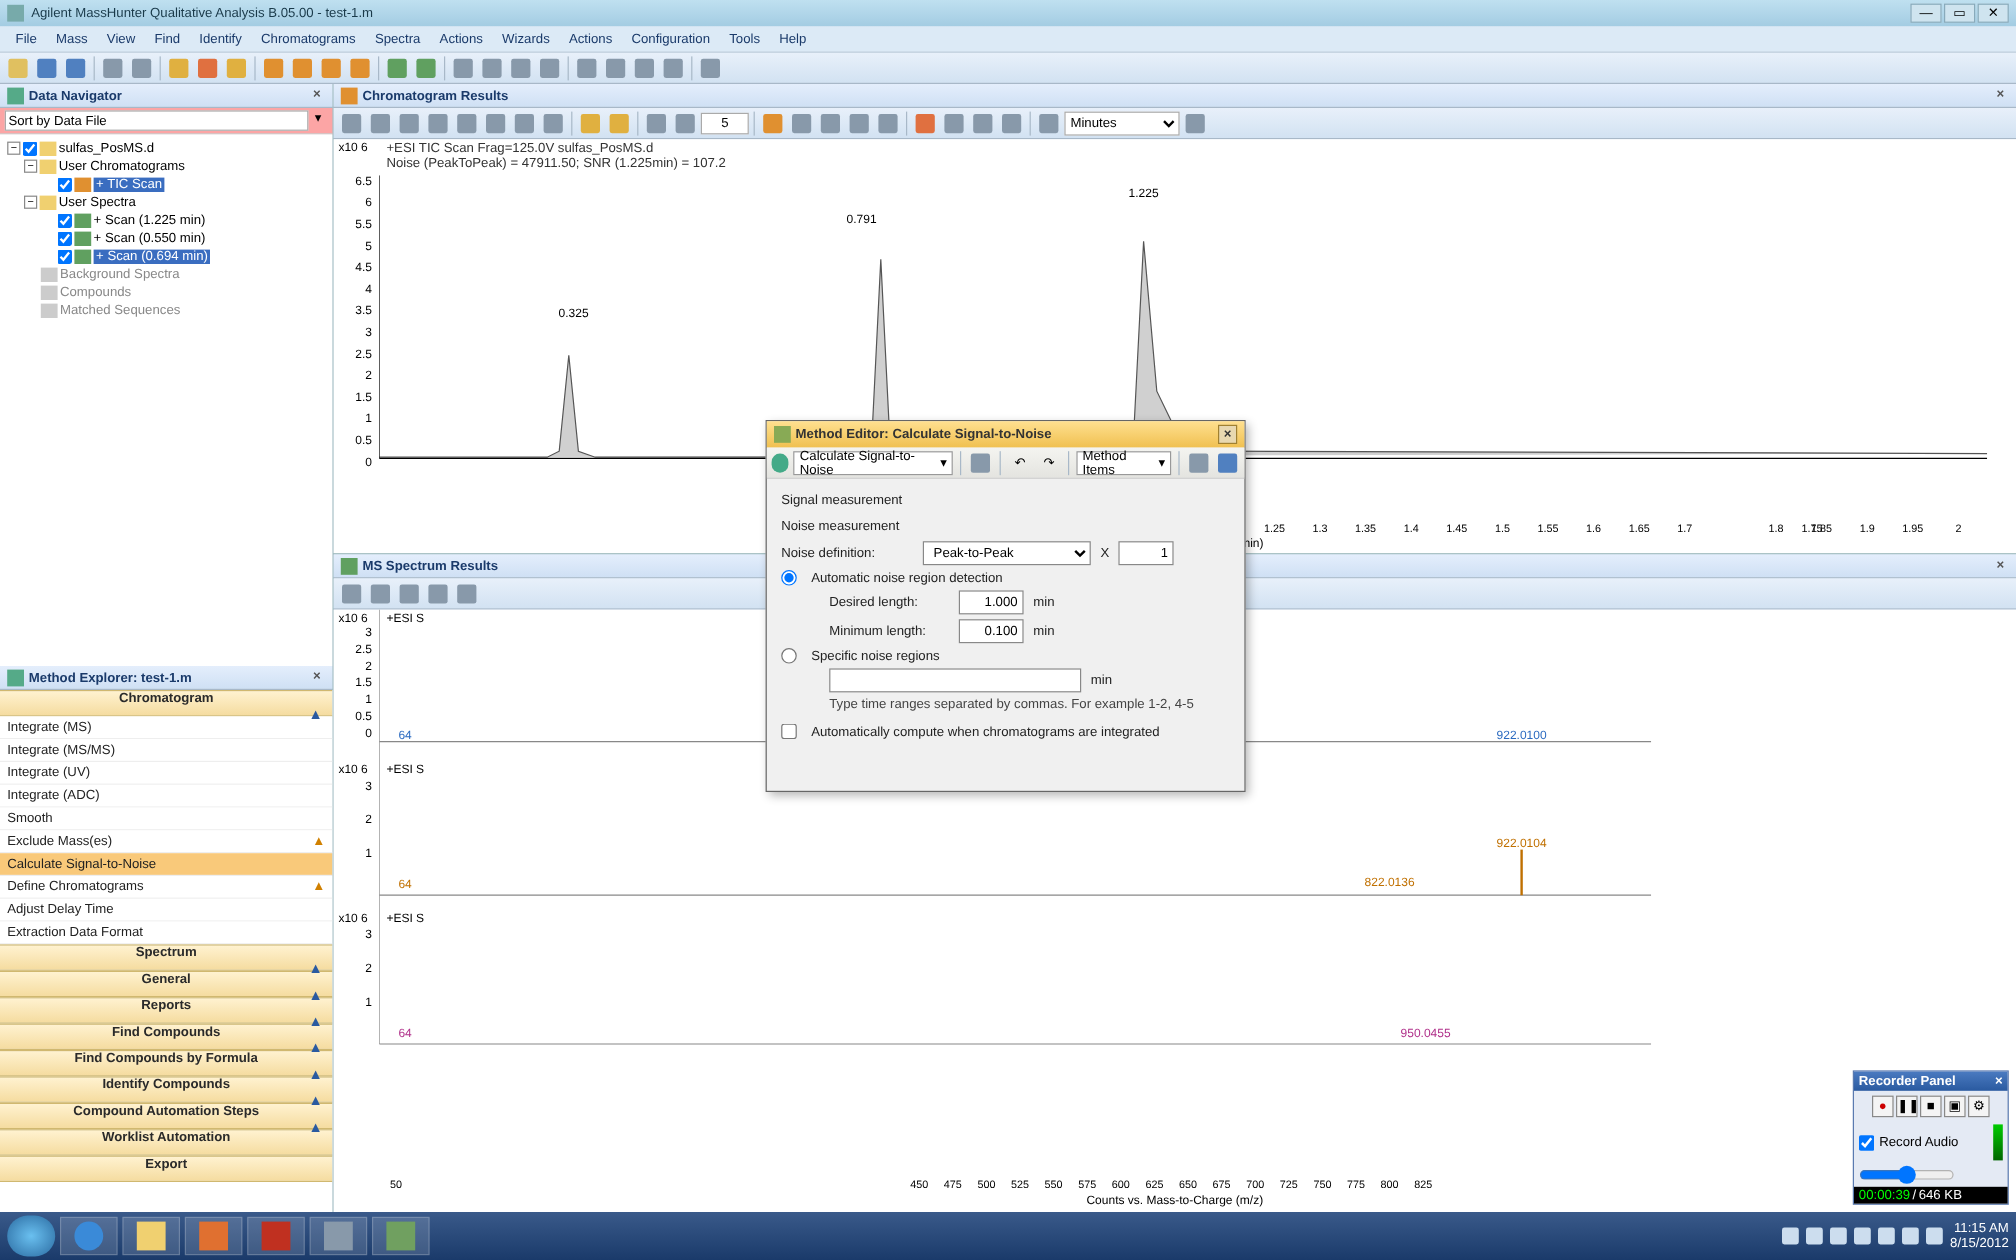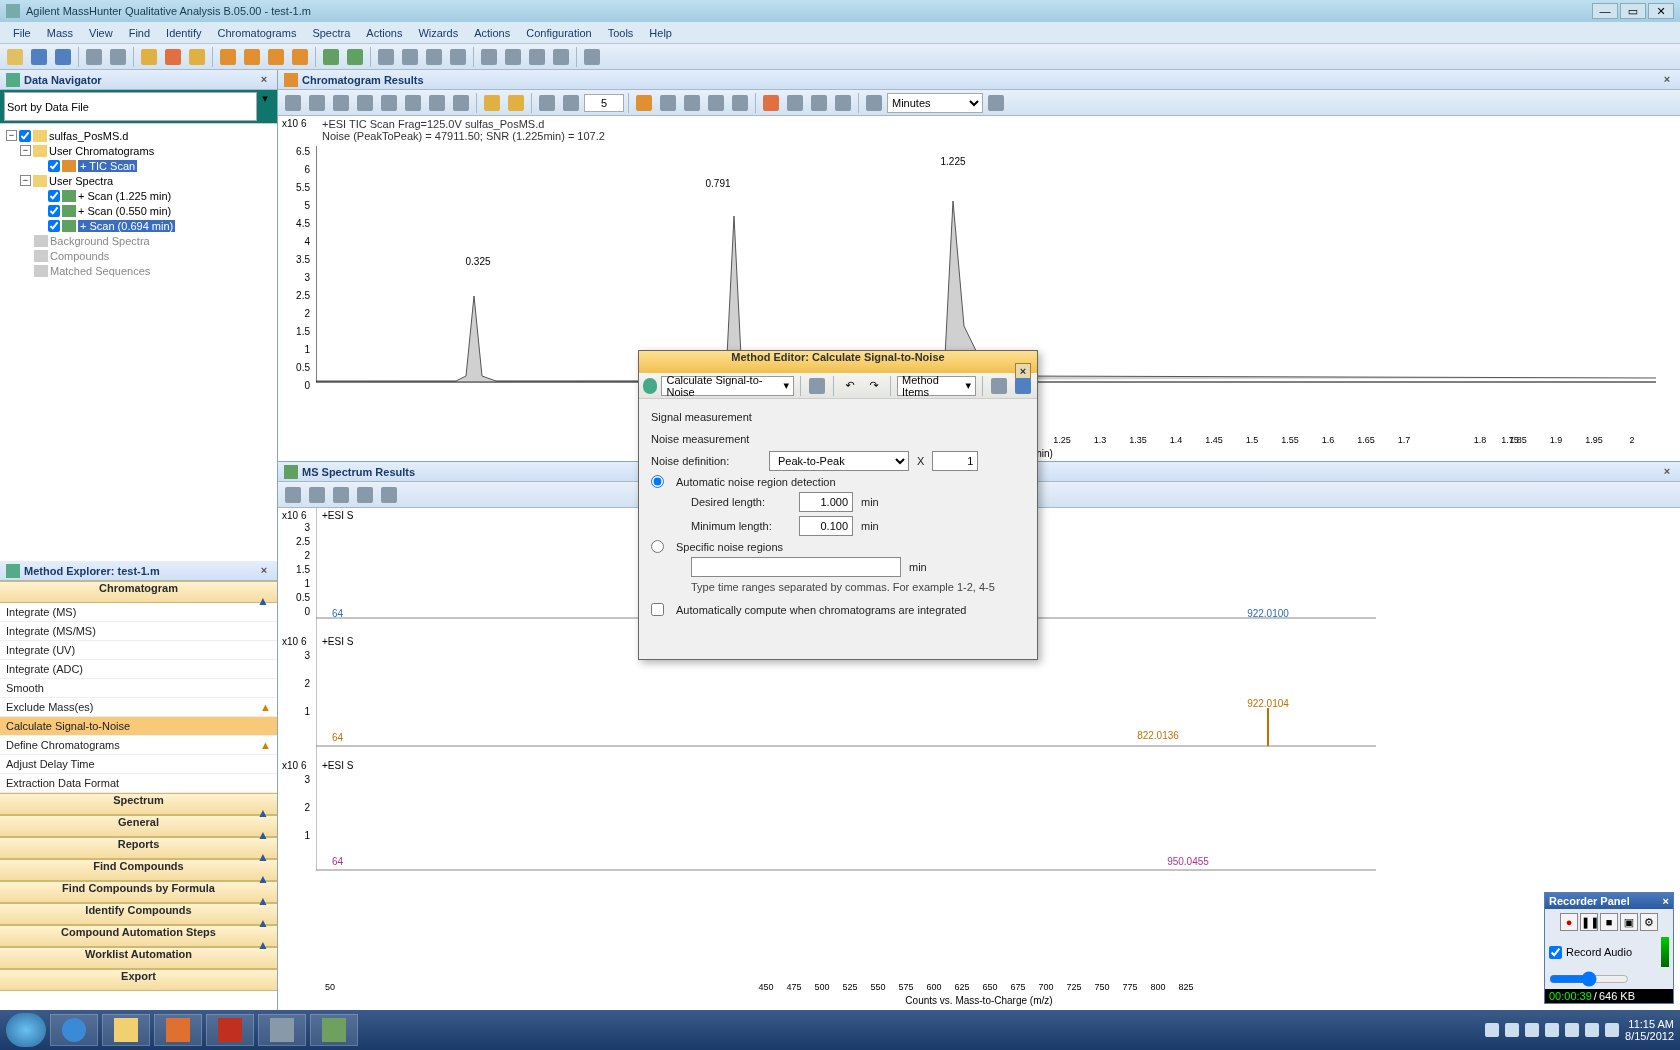--- a/index.html
+++ b/index.html
@@ -26,21 +26,21 @@
 .workspace { display: flex; height: calc(100% - 22px - 22px - 26px - 40px); }
 .leftcol { width: 278px; display: flex; flex-direction: column; border-right: 1px solid #8aa; }
 .rightcol { flex: 1; display: flex; flex-direction: column; position: relative; }
 
 
 .panel-hdr { height: 20px; background: linear-gradient(#e4eefc,#cfe0f4); border-bottom: 1px solid #a8b8c8; display: flex; align-items: center; padding: 0 6px; font-weight: bold; color: #1a3a6a; }
 .panel-hdr .ico { width: 14px; height: 14px; background: #5a8; margin-right: 4px; }
 .panel-hdr .close { margin-left: auto; width: 14px; height: 14px; text-align: center; line-height: 12px; font-weight: bold; color: #555; }
 
 
-.nav-sort { height: 34px; background: #0f766e; border-bottom: 1px solid #ccc; padding: 2px 4px; display: flex; }
+.nav-sort { height: 22px; background: #fca5a5; border-bottom: 1px solid #ccc; padding: 2px 4px; display: flex; }
 .nav-sort input { border: 1px solid #aaa; font-size: 11px; padding: 0 2px; flex: 1; }
 .nav-tree { flex: 1; background: #fff; padding: 4px 2px; overflow: auto; font-size: 11px; }
 .tree-row { display: flex; align-items: center; height: 15px; padding-left: 4px; white-space: nowrap; }
 .tree-toggle { width: 11px; height: 11px; border: 1px solid #888; text-align: center; line-height: 9px; font-size: 9px; margin-right: 2px; }
 .tree-cb { width: 12px; height: 12px; margin-right: 2px; }
 .tree-ico { width: 14px; height: 12px; background: #f0d070; margin-right: 2px; }
 .tree-sel { background: #3a6dc0; color: #fff; padding: 0 2px; }
 .tree-dim { color: #888; }
 
 
@@ -68,21 +68,21 @@
 .spec-panel { flex: 1; display: flex; flex-direction: column; }
 .spec-tb { height: 26px; background: linear-gradient(#e8f0fa,#d2e2f2); border-bottom: 1px solid #a8b8c8; display: flex; align-items: center; padding: 0 4px; gap: 2px; }
 .spec-area { flex: 1; background: #fff; position: relative; }
 .spec-lbl { position: absolute; font-size: 10px; color: #999; transform: translateX(-50%); }
 .spec-lbl.b { color: #2a6ac0; }
 .spec-lbl.o { color: #c07000; }
 .spec-lbl.m { color: #b0308a; }
 
 
 .dialog { position: absolute; left: 360px; top: 280px; width: 400px; height: 310px; background: #f0f0f0; border: 1px solid #666; box-shadow: 3px 3px 8px rgba(0,0,0,0.3); z-index: 100; }
-.dlg-title { height: 22px; background: linear-gradient(#ffe090,#f0c050); display: flex; align-items: center; padding: 0 6px; font-weight: bold; color: #333; flex-direction: column; }
+.dlg-title { height: 22px; background: linear-gradient(#ffe090,#f0c050); display: flex; align-items: center; padding: 0 6px; font-weight: bold; color: #333; }
 .dlg-title .close { margin-left: auto; width: 16px; height: 16px; background: #e8d8b0; border: 1px solid #a08030; text-align: center; line-height: 14px; }
 .dlg-tb { height: 26px; background: linear-gradient(#f4f4f0,#e4e4e0); border-bottom: 1px solid #ccc; display: flex; align-items: center; padding: 0 4px; gap: 4px; }
 .dlg-tb .combo { border: 1px solid #999; background: #fff; padding: 1px 4px; height: 20px; display: flex; align-items: center; }
 .dlg-tb .play { width: 16px; height: 16px; background: #4a8; border-radius: 8px; }
 .dlg-body { padding: 8px 12px; color: #222; }
 .dlg-body .section { font-size: 11px; margin: 4px 0 6px 0; }
 .dlg-body .row { display: flex; align-items: center; margin: 4px 0; gap: 8px; }
 .dlg-body label { min-width: 110px; }
 .dlg-body select, .dlg-body input[type=text] { border: 1px solid #888; height: 20px; padding: 0 4px; background: #fff; }
 .dlg-body input[type=radio], .dlg-body input[type=checkbox] { margin-right: 4px; }

